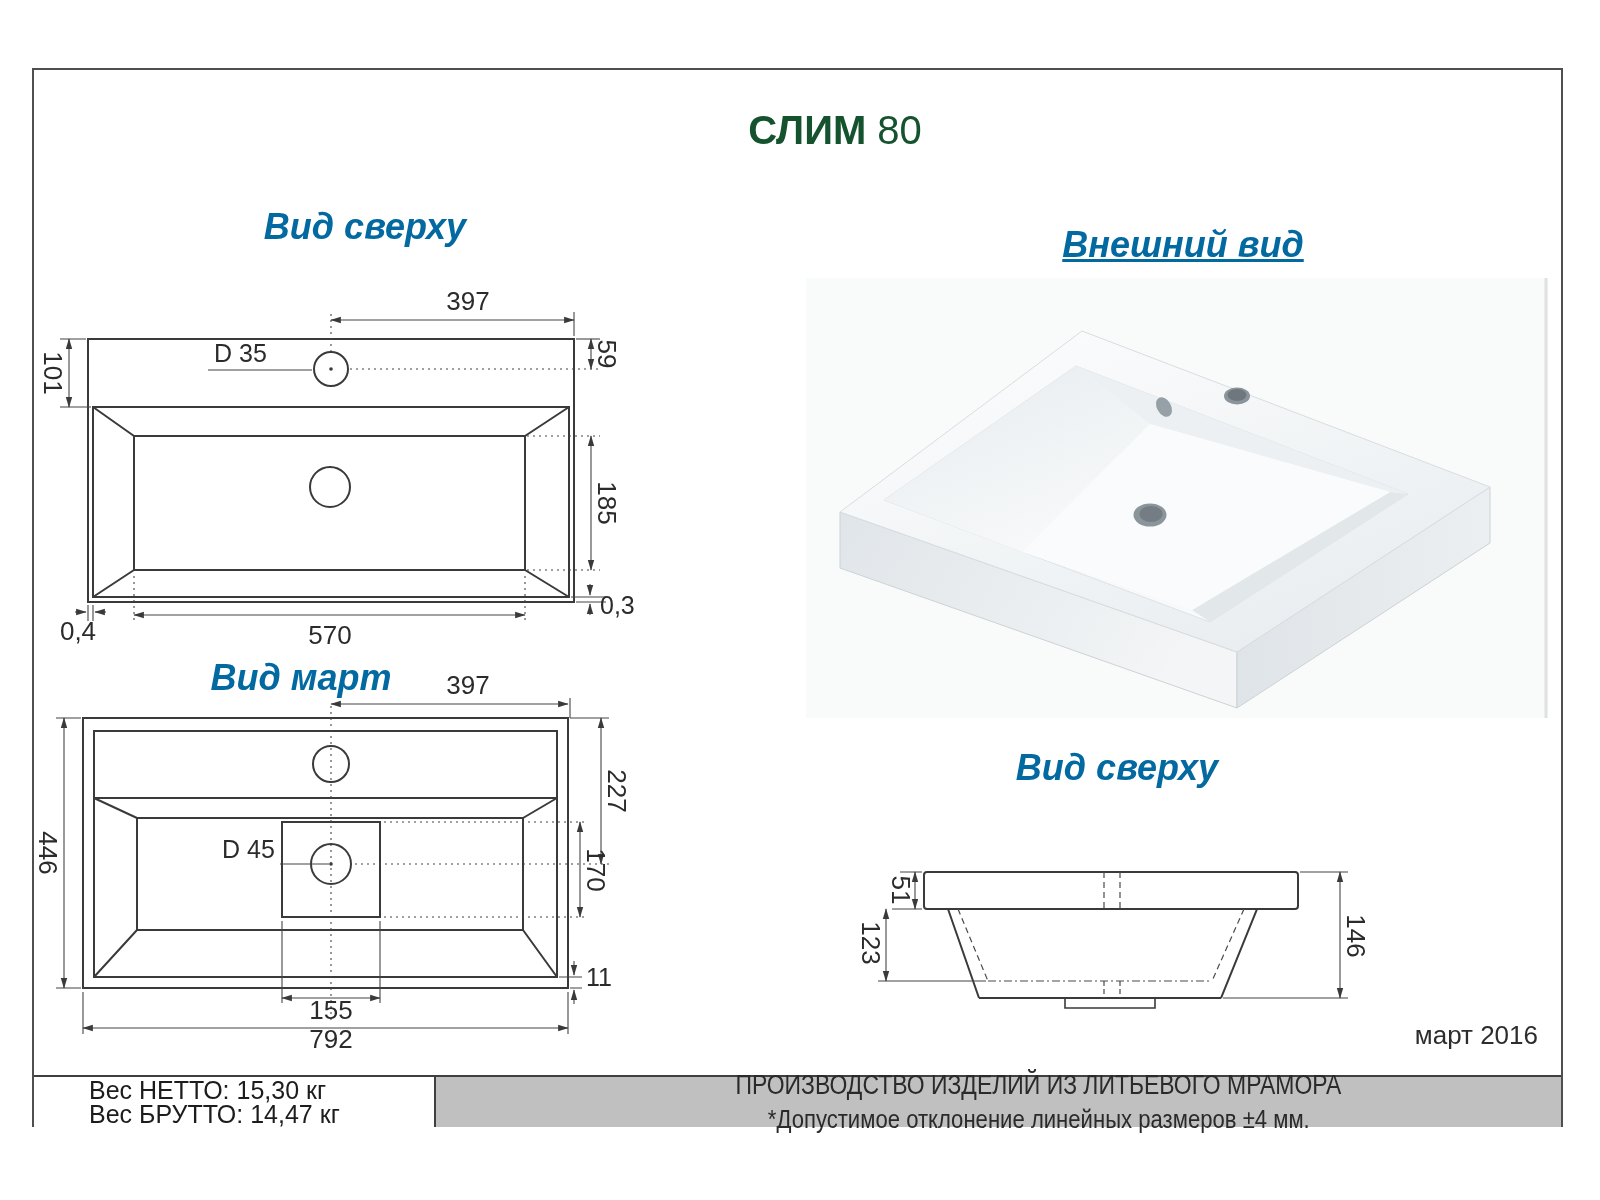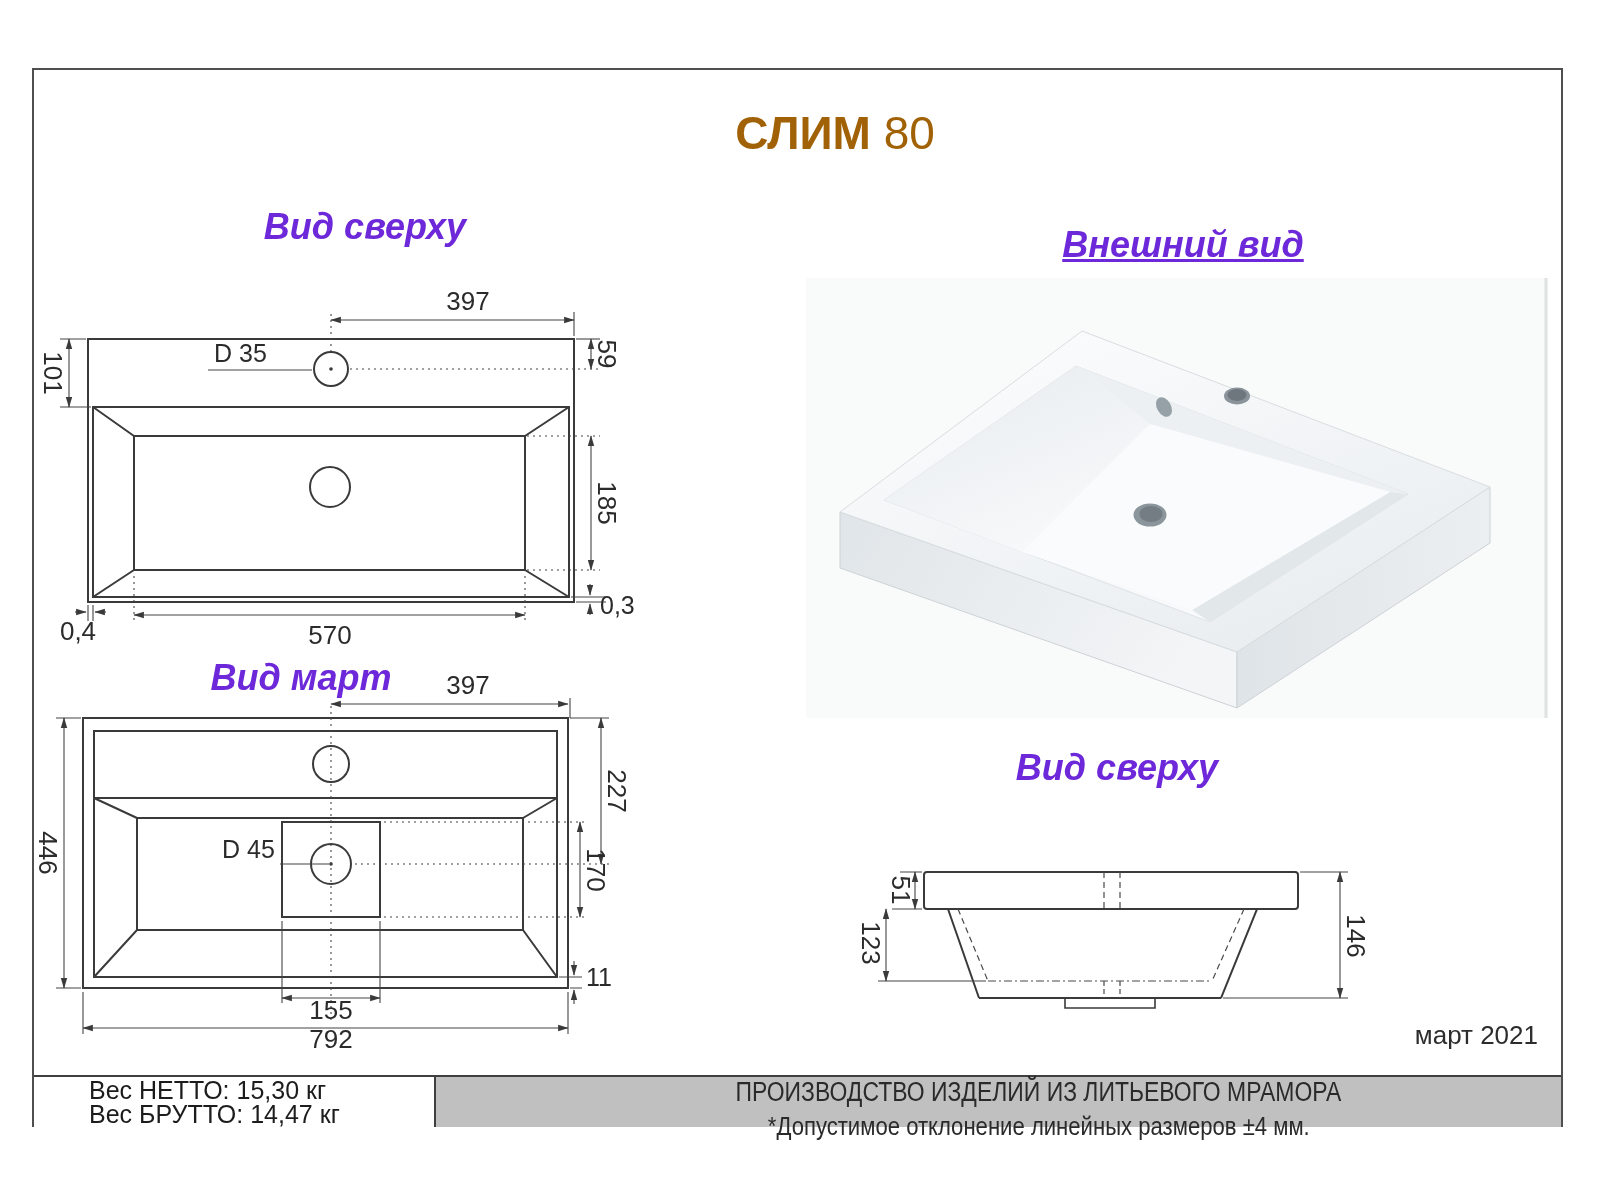--- a/index.html
+++ b/index.html
@@ -7,46 +7,46 @@
     width:1600px;height:1200px;position:relative;overflow:hidden;
     background:#ffffff;font-family:"Liberation Sans",sans-serif;
     -webkit-font-smoothing:antialiased;
   }
   .sheet{
     position:absolute;left:32px;top:68px;width:1531px;height:1059px;
     border:2px solid #4f4f4f;box-sizing:border-box;background:#ffffff;
   }
   .main-title{
     position:absolute;left:835px;top:110px;transform:translateX(-50%);
-    font-size:46px;line-height:1.0;color:#a16207;white-space:nowrap;text-align:center;
+    font-size:40px;line-height:1.0;color:#14532d;white-space:nowrap;text-align:center;
   }
   .main-title .b{font-weight:700;}
   .view-title{
     position:absolute;transform:translateX(-50%);
-    font-size:36px;font-weight:700;font-style:italic;color:#6d28d9;white-space:nowrap;
+    font-size:36px;font-weight:700;font-style:italic;color:#0369a1;white-space:nowrap;
   }
   #t-top{left:365px;top:206px;}
   #t-ext{left:1183px;top:224px;text-decoration:underline;}
   #t-bot{left:301px;top:657px;}
   #t-side{left:1117px;top:747px;}
   .date{
     position:absolute;right:62px;top:1020px;font-size:26px;color:#2d2d2d;
   }
   .footer{
     position:absolute;left:0;right:0;bottom:0;height:74px;
     border-top:2px solid #3f3f3f;display:flex;box-sizing:border-box;
   }
   .infobox{
     width:400px;flex:0 0 400px;box-sizing:border-box;
     padding:2px 0 0 55px;background:#ffffff;
   }
   .infobox div{font-size:25px;line-height:23.5px;color:#1c1c1c;white-space:nowrap;}
   .band{
     flex:1;background:#c0c0c0;border-left:2px solid #3f3f3f;
-    display:flex;flex-direction:column;justify-content:flex-start;align-items:center;
+    display:flex;flex-direction:column;justify-content:center;align-items:center;
     gap:3px;padding-left:80px;box-sizing:border-box;
   }
   .band .l1{font-size:27px;color:#2a2a2a;transform:scaleX(0.85);white-space:nowrap;}
   .band .l2{font-size:26px;color:#2a2a2a;transform:scaleX(0.85);white-space:nowrap;}
   svg.overlay{position:absolute;left:0;top:0;}
   svg text.dim{font-family:"Liberation Sans",sans-serif;font-size:26px;fill:#2b2b2b;text-anchor:middle;}
   svg text.dims{font-family:"Liberation Sans",sans-serif;font-size:25px;fill:#2b2b2b;}
 </style>
 </head>
 <body>
@@ -55,21 +55,21 @@
 
 <div class="main-title">
   <span class="b">СЛИМ</span>&nbsp;<span>80</span>
 </div>
 
 <div class="view-title" id="t-top">Вид сверху</div>
 <div class="view-title" id="t-ext">Внешний вид</div>
 <div class="view-title" id="t-bot">Вид март</div>
 <div class="view-title" id="t-side">Вид сверху</div>
 
-<div class="date">март 2021</div>
+<div class="date">март 2016</div>
 
 <svg class="overlay" width="1600" height="1200" viewBox="0 0 1600 1200">
   <defs>
     <marker id="arr" viewBox="0 0 10 7" refX="9" refY="3.5" markerWidth="11" markerHeight="8" orient="auto-start-reverse" markerUnits="userSpaceOnUse">
       <path d="M0,0.6 L9.6,3.5 L0,6.4 Z" fill="#3a3a3a"></path>
     </marker>
     <linearGradient id="gTop" x1="0" y1="0" x2="0.7" y2="1">
       <stop offset="0" stop-color="#fdfefe"></stop>
         <stop offset="1" stop-color="#e9edf0"></stop>
     </linearGradient>

